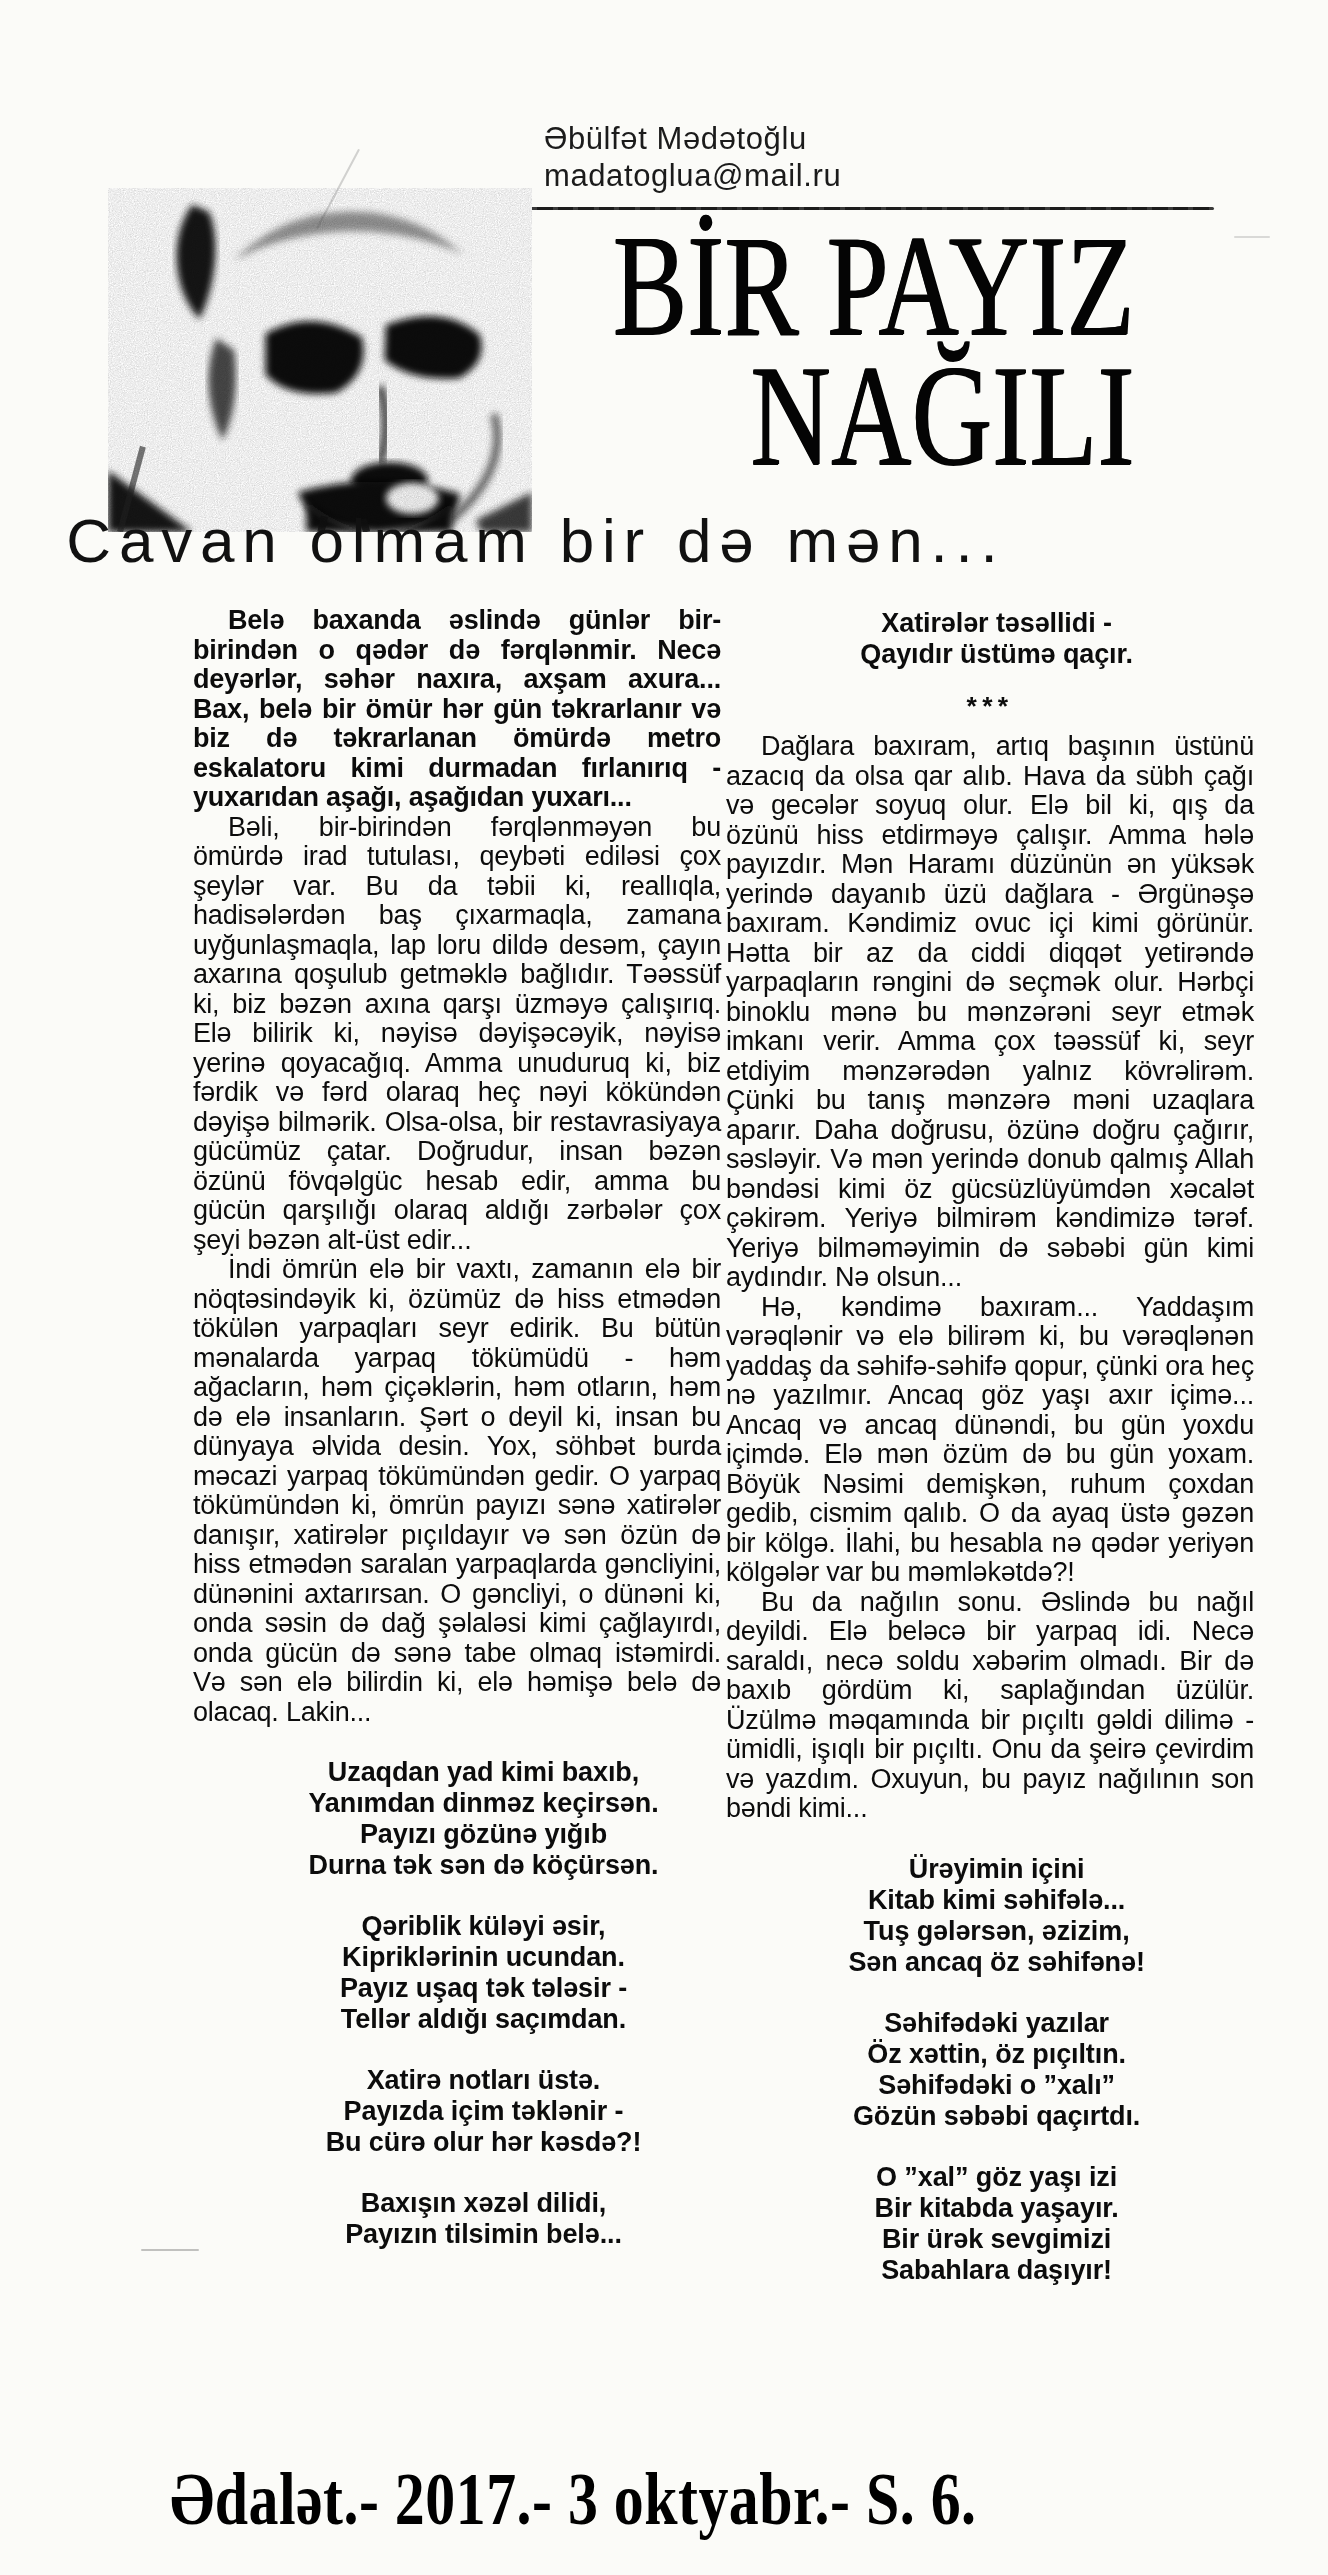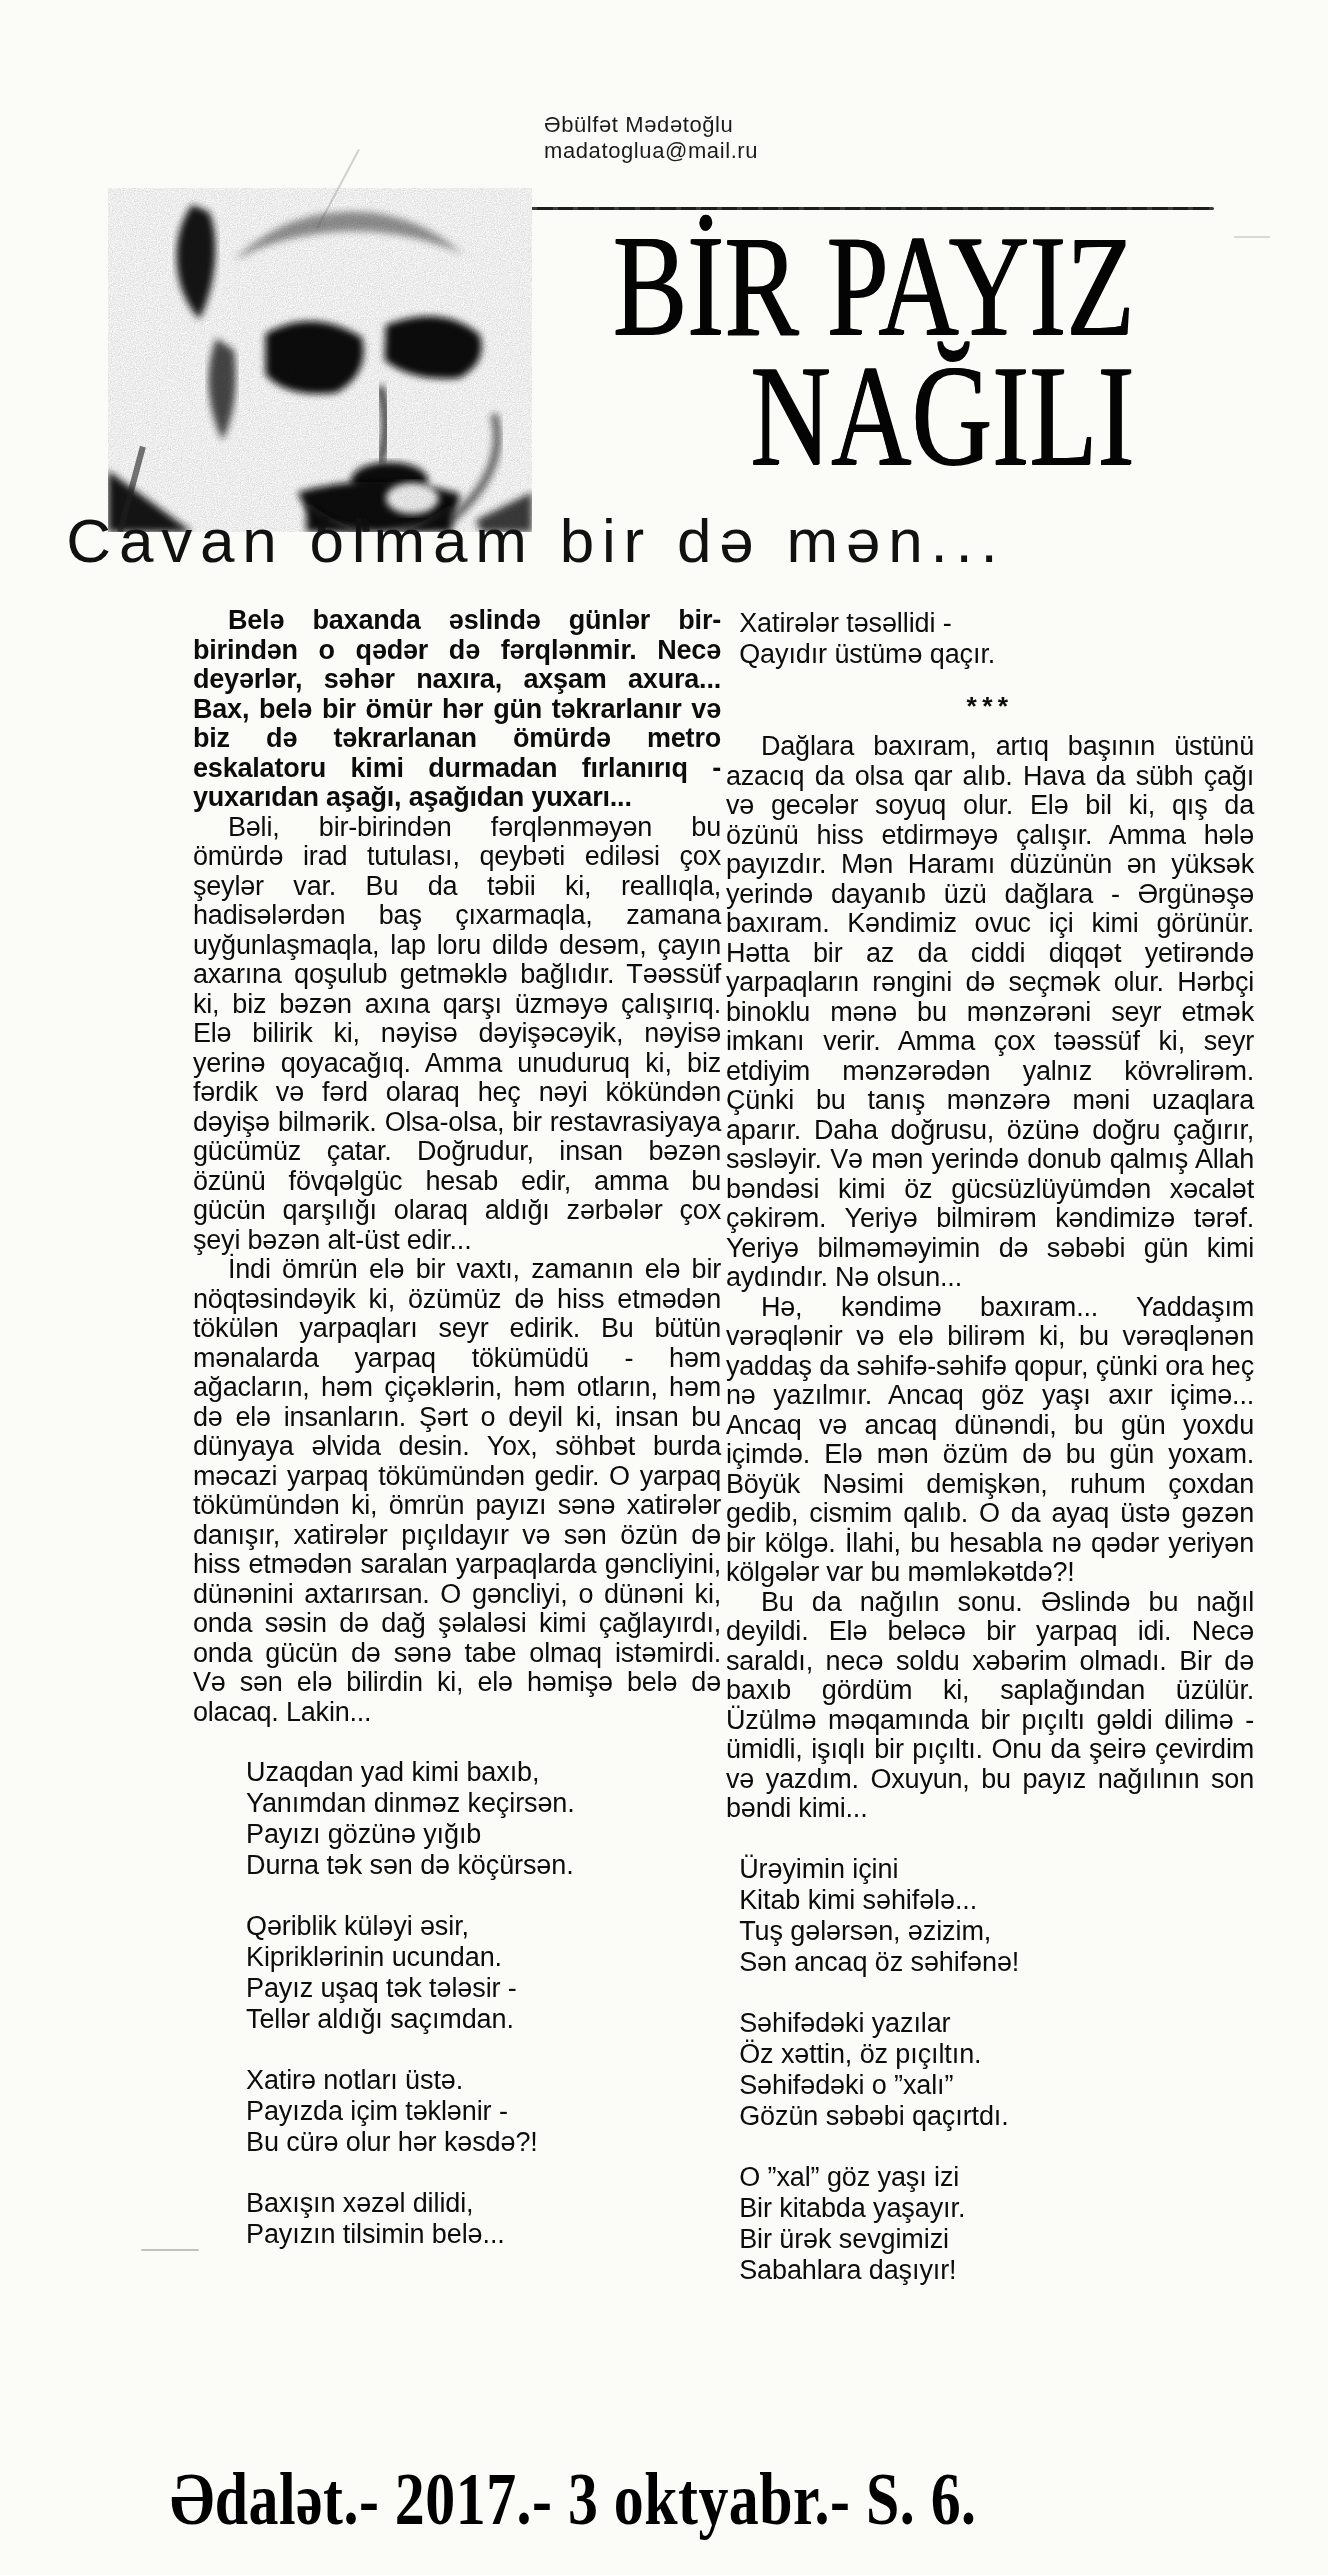--- a/index.html
+++ b/index.html
@@ -7,22 +7,22 @@
     position:relative;
     width:1328px;height:2576px;
     margin:0 auto;
     background:#fbfbf8;
     font-family:"Liberation Sans","DejaVu Sans",sans-serif;
     color:#0d0d0d;
     overflow:hidden;
   }
   
   .author-block{
-    position:absolute;left:544px;top:112px;
-    font-size:22px;line-height:1.2;letter-spacing:0.6px;color:#1b1b1b;
+    position:absolute;left:544px;top:120px;
+    font-size:31px;line-height:1.2;letter-spacing:0.6px;color:#1b1b1b;
   }
   .header-rule{
     position:absolute;left:414px;top:207px;width:800px;height:3px;
     background:repeating-linear-gradient(90deg,#1c1c1c 0 15.6px,#3a3a3a 15.6px 20.5px);
     border-radius:1.8px;
   }
   
   .portrait{position:absolute;left:108px;top:188px;width:424px;height:344px;}
   .portrait svg{display:block;width:100%;height:100%;}
   
@@ -52,21 +52,21 @@
   }
   .col-left{left:146px;}
   .col-right{left:679px;}
   p.para{margin:0;text-indent:35px;}
   p.para.bold{font-weight:700;}
   .stars{
     text-align:center;font-weight:700;font-size:26.5px;
     letter-spacing:5.4px;margin:21.7px 0 10.8px 0;text-indent:0;
   }
   .stanza{
-    margin:30px 0 0 53px;font-weight:400;text-align:left;
+    margin:30px 0 0 53px;font-weight:700;text-align:center;
     line-height:31px;letter-spacing:-0.1px;
   }
   .col-right .stanza{margin-left:13.2px;}
   .col-right .stanza:first-child{margin-top:2.4px;}
   .poem-line{white-space:nowrap;}
   
   .footer{
     position:absolute;left:170px;top:2458px;
     font-family:"Liberation Serif","DejaVu Serif",serif;
     font-weight:700;font-size:73px;letter-spacing:0.6px;color:#000;

